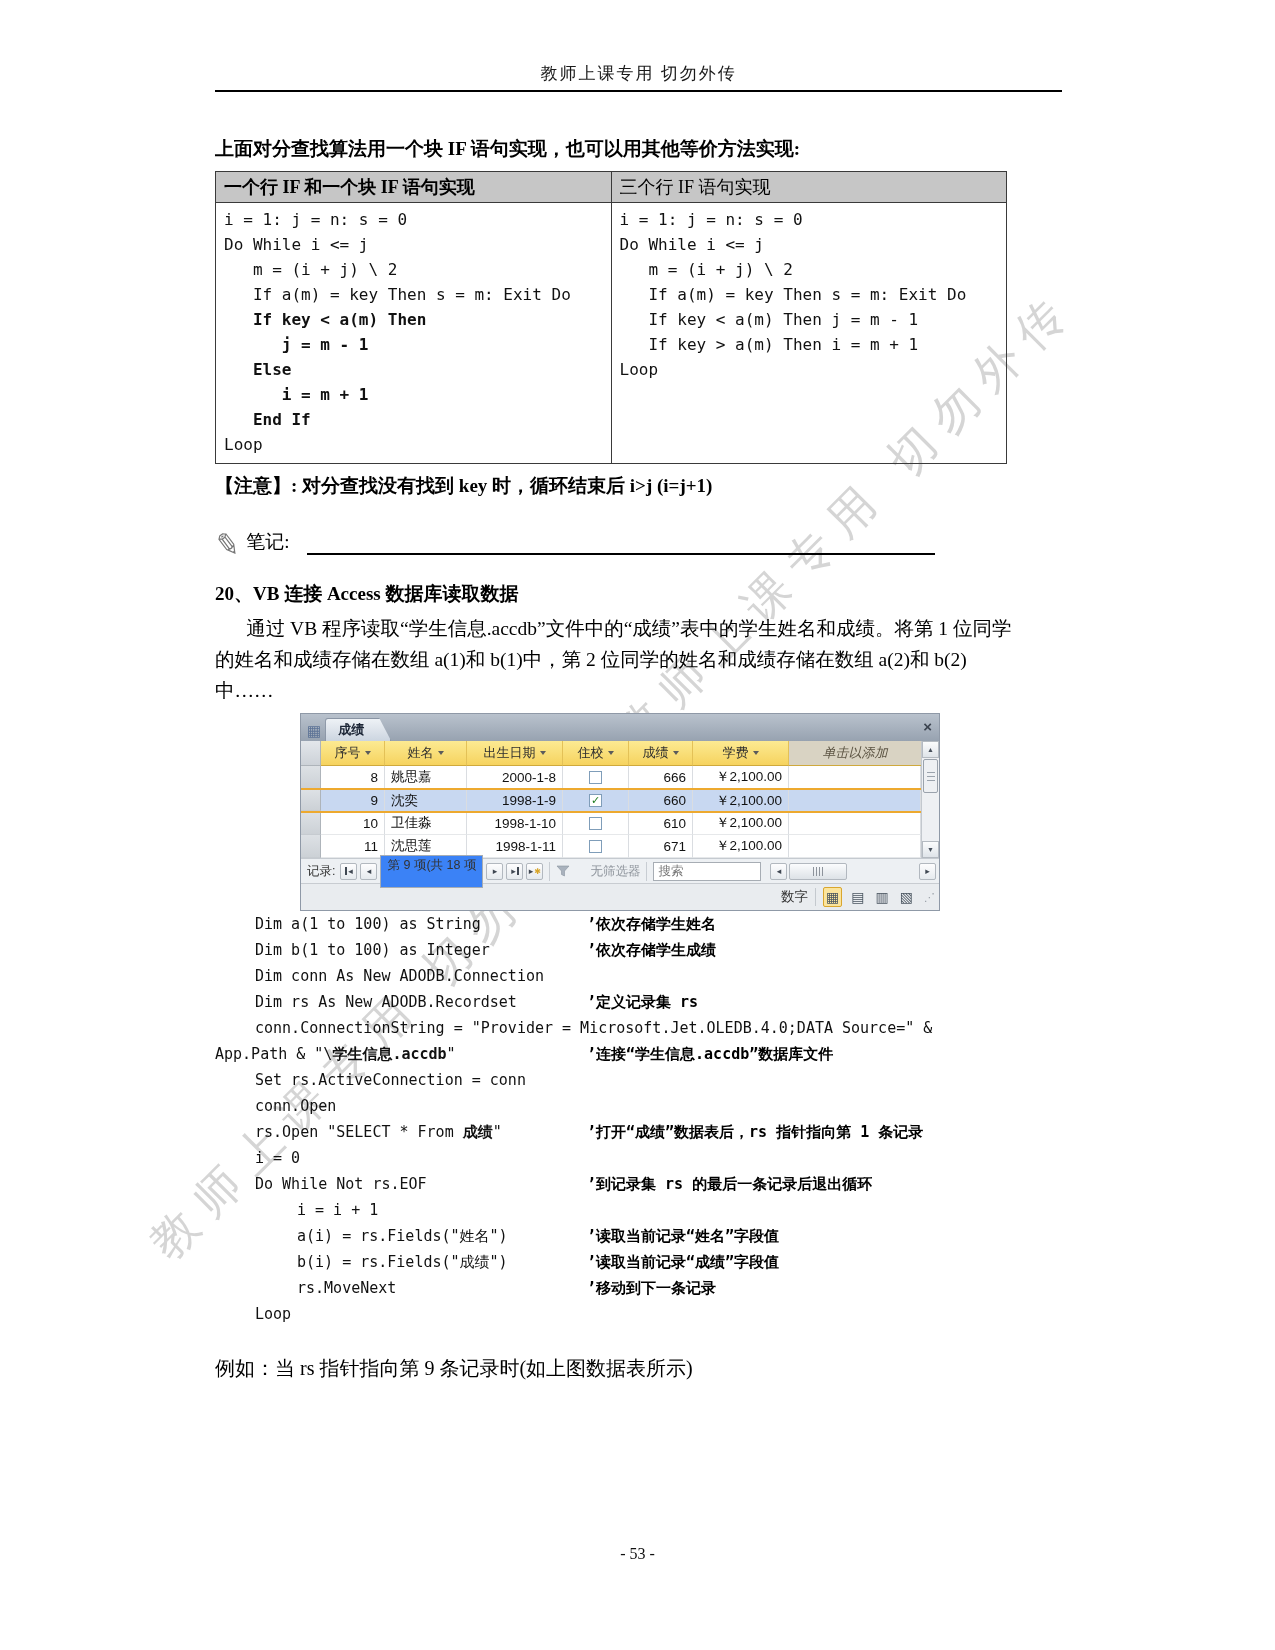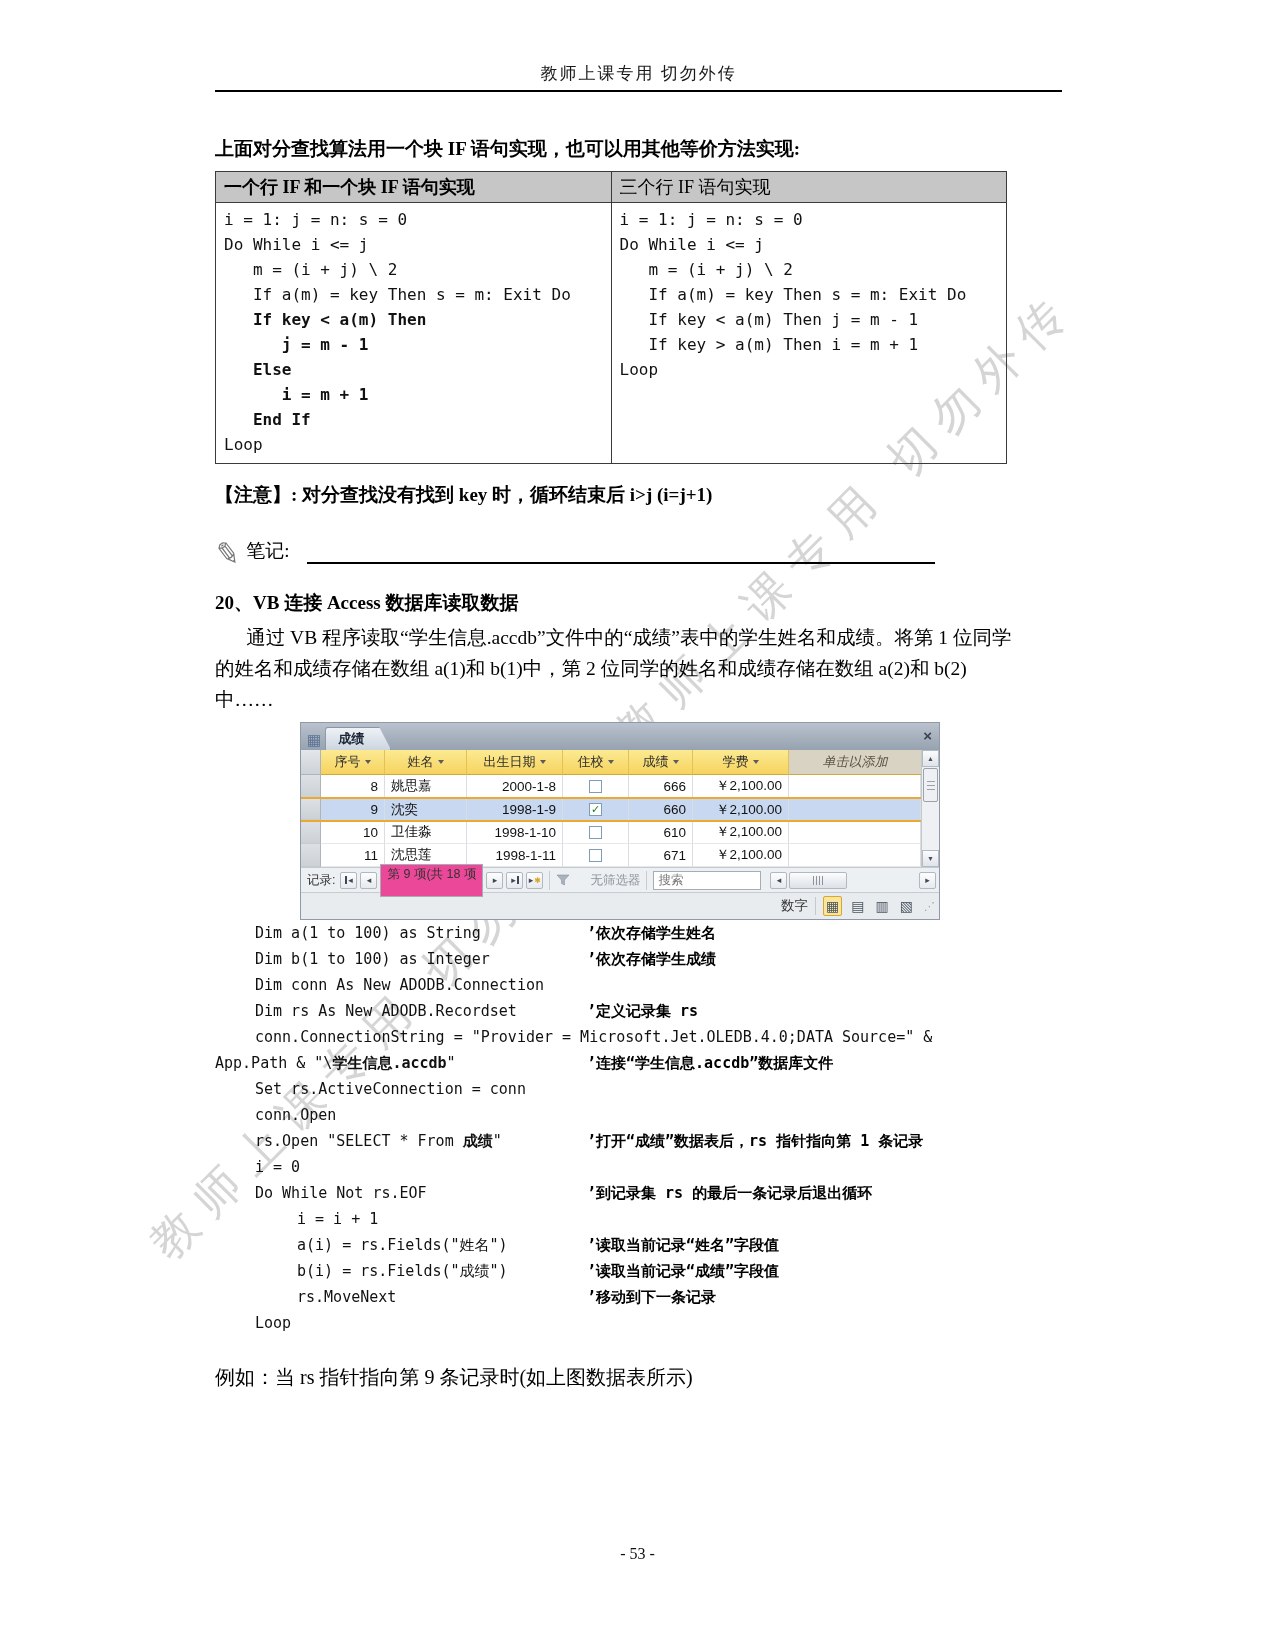--- a/index.html
+++ b/index.html
@@ -22,21 +22,21 @@
 
   
   table.algo { border-collapse:collapse; margin-top:9px; width:792px; table-layout:fixed; }
   table.algo th { background:#c6c6c6; border:1.5px solid #3a3a3a; font-weight:normal;
     font-size:18px; text-align:left; padding:3px 8px; height:30px; }
   table.algo td { border:1.5px solid #3a3a3a; vertical-align:top; padding:4px 8px 6px 8px; }
   .codeline { font-family:"DejaVu Sans Mono","Liberation Mono",monospace; font-size:16px;
     line-height:25px; white-space:pre; color:#111; }
   .codeline.b { font-weight:bold; }
 
-  .note-line { margin-top:18px; font-size:19px; font-weight:bold; }
+  .note-line { margin-top:9px; font-size:19px; font-weight:bold; }
 
   .notes-row { margin-top:30px; display:flex; align-items:flex-end; }
   .pencil { font-size:30px; color:#777; line-height:20px; transform:rotate(8deg); margin-right:6px; }
   .notes-label { font-size:19px; }
   .notes-underline { border-bottom:2px solid #000; width:628px; margin-left:18px; height:22px; }
 
   .sec-heading { margin-top:26px; font-size:19px; font-weight:bold; }
   .sec-para { margin-top:6px; font-size:19.5px; line-height:31px; width:808px; text-indent:1.6em; }
 
   
@@ -88,21 +88,21 @@
     background-image:repeating-linear-gradient(to bottom, transparent 0 3px, #9aa2ac 3px 4px); background-size:8px 14px; background-position:center; background-repeat:no-repeat; }
   .vsb .track { flex:1; }
 
   
   .aw-nav { height:25px; background:#edf0f3; border-top:1px solid #c5cad0; display:flex; align-items:center; padding:0 3px; gap:3px; font-size:12.5px; color:#333; }
   .nav-lab { margin:0 2px 0 3px; white-space:nowrap; }
   .nbtn { width:17px; height:17px; background:linear-gradient(#fdfdfe,#e6eaee); border:1px solid #b2b8bf; border-radius:2px;
     display:flex; align-items:center; justify-content:center; gap:1px; font-size:9px; color:#3f4752; }
   .nbtn .vbar { width:2px; height:8px; background:#3f4752; }
   .nbtn .star { color:#d9a62a; font-size:8px; }
-  .pos-box { background:#ec4899; border:1px solid #a7adb4; height:33px; padding:1px 6px 0 6px; white-space:nowrap; font-size:12.5px; }
+  .pos-box { background:#3b82f6; border:1px solid #a7adb4; height:33px; padding:1px 6px 0 6px; white-space:nowrap; font-size:12.5px; }
   .nav-sep { width:1px; height:19px; background:#c8cdd3; margin:0 3px; }
   .filter-g { display:flex; align-items:center; gap:20px; color:#8d939b; white-space:nowrap; }
   .search-in { width:108px; height:19px; border:1px solid #a7adb4; font-size:12.5px; padding:0 4px;
     font-family:Liberation Sans, sans-serif; color:#444; }
   .hsb { flex:1; display:flex; align-items:center; gap:2px; padding-left:6px; }
   .hsb .thumbh { width:58px; height:17px; background:linear-gradient(#fbfcfd,#dde2e7); border:1px solid #b2b8bf; border-radius:2px;
     display:flex; align-items:center; justify-content:center; }
   .hsb .griph { width:10px; height:9px; background:repeating-linear-gradient(to right,#8d939b 0 1px,transparent 1px 3px); }
   .hsb .trackh { flex:1; }
 

